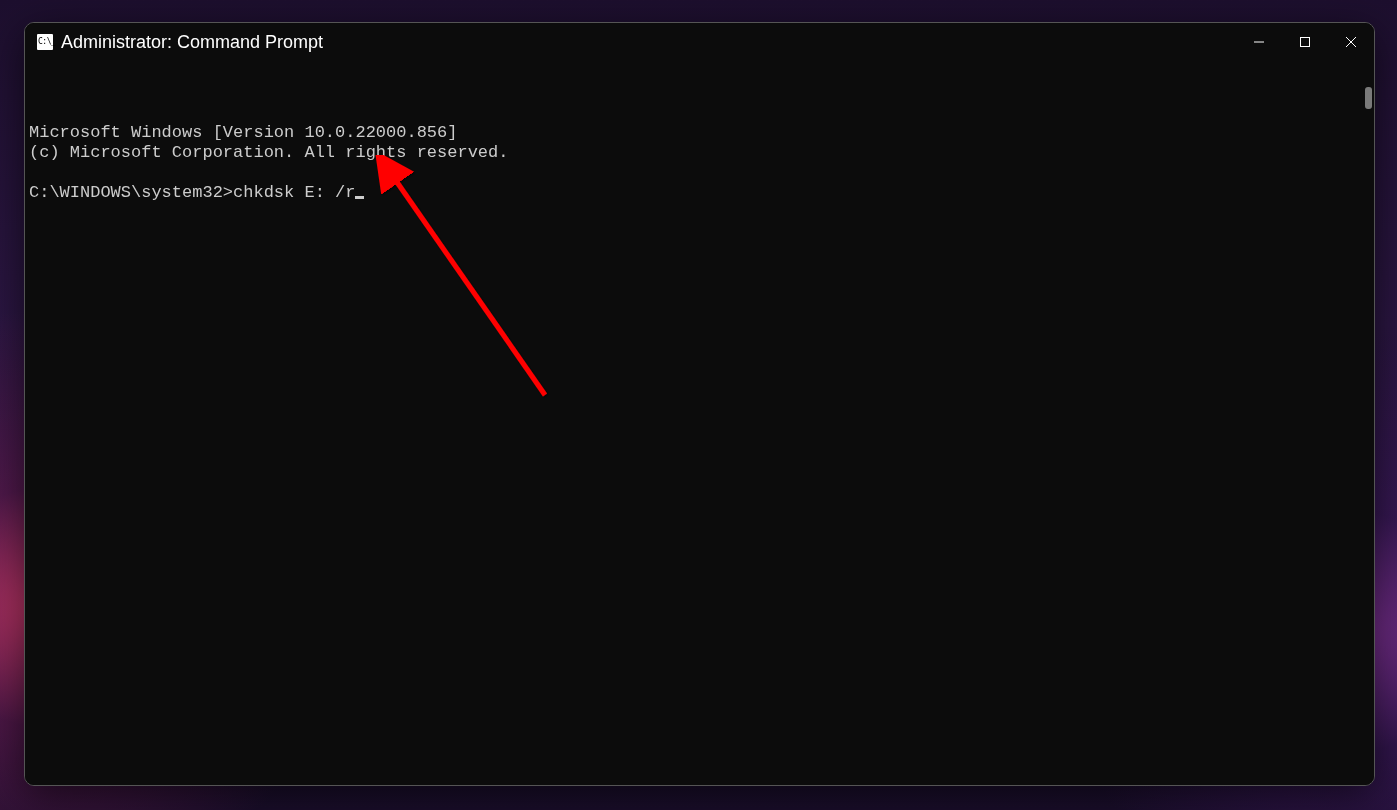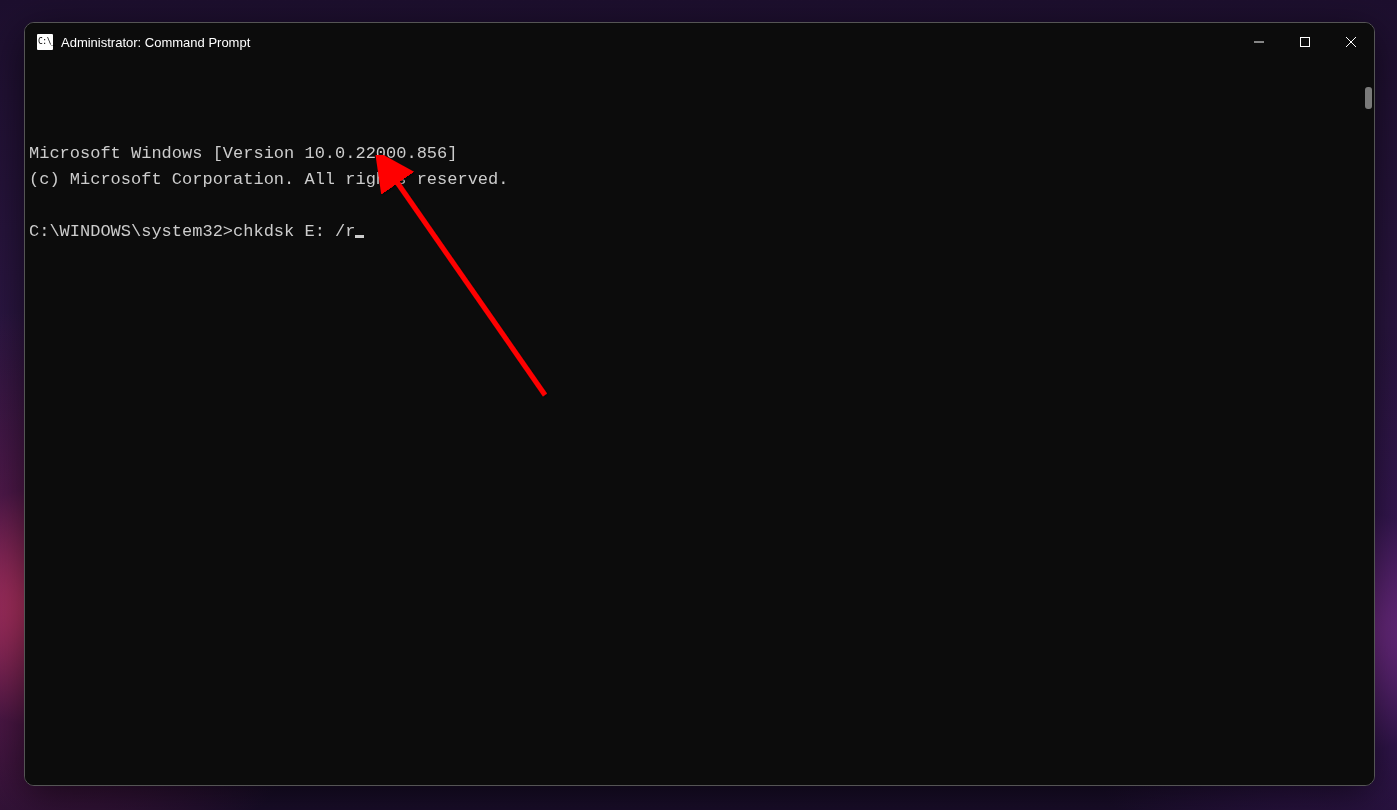--- a/index.html
+++ b/index.html
@@ -60,21 +60,21 @@
     position: absolute;
     font-family: Consolas, monospace;
     font-size: 8px;
     line-height: 8px;
     color: #000;
     left: 1px;
     top: 4px;
     letter-spacing: -0.5px;
   }
   .titlebar .title-text {
-    font-size: 13px;
+    font-size: 18px;
     color: #fff;
     flex: 0 0 auto;
   }
   .titlebar .spacer { flex: 1 1 auto; }
   .win-controls {
     display: flex;
     height: 100%;
   }
   .win-btn {
     width: 46px;
@@ -84,21 +84,21 @@
     justify-content: center;
     color: #fff;
   }
   .win-btn svg { stroke: #fff; stroke-width: 1; fill: none; }
   .terminal {
     flex: 1 1 auto;
     background: #0c0c0c;
     color: #cccccc;
     font-family: Consolas, "Courier New", monospace;
     font-size: 17px;
-    line-height: 26px;
+    line-height: 20px;
     padding: 2px 2px 2px 2px;
     white-space: pre;
     position: relative;
     overflow: hidden;
   }
   .terminal-inner {
     padding-left: 2px;
     padding-top: 0px;
   }
   .prompt-line {

